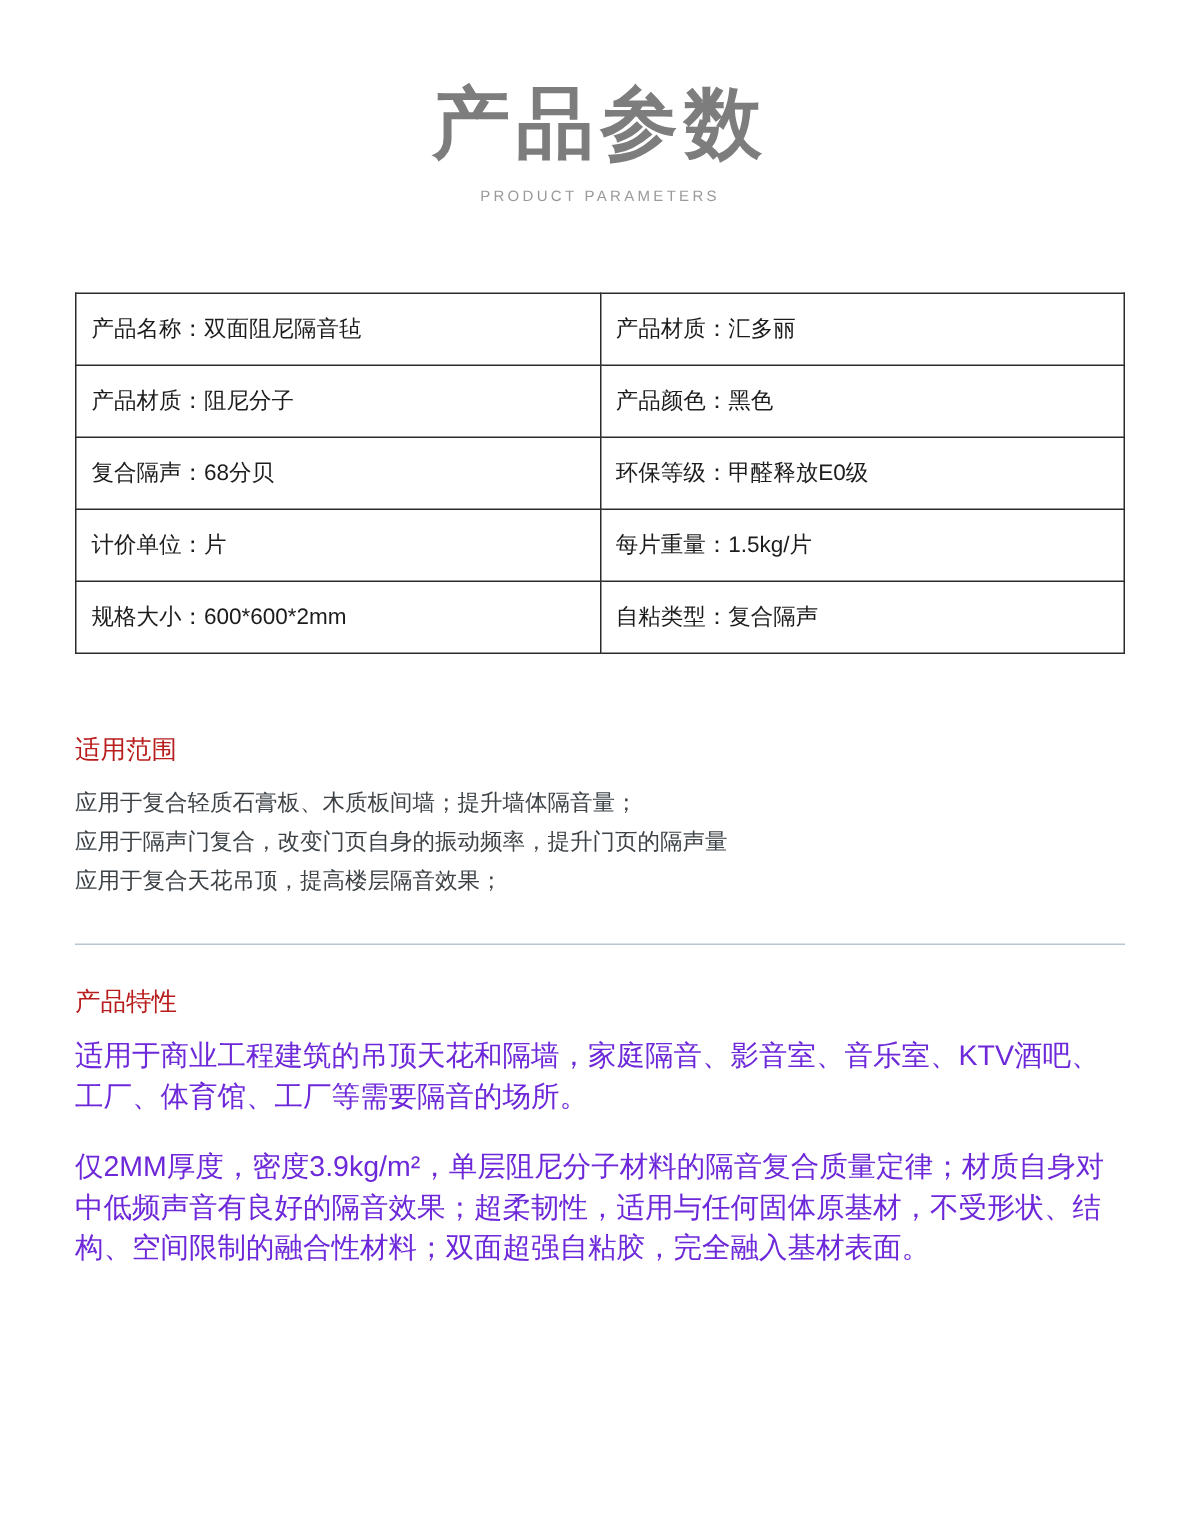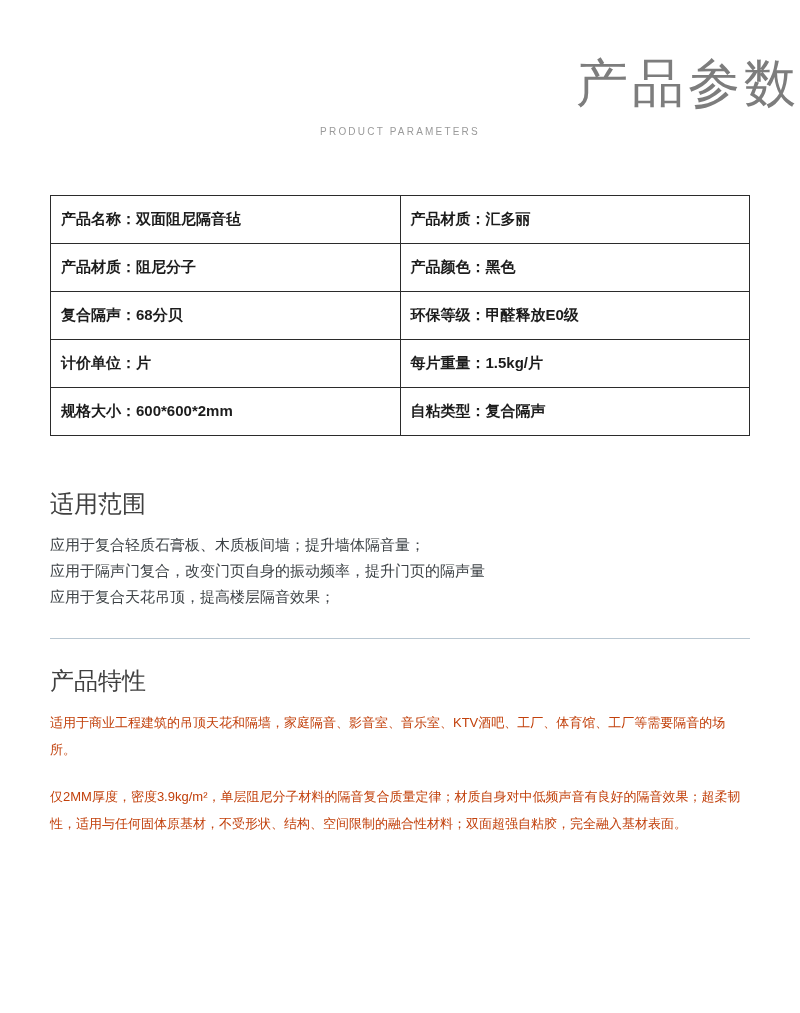--- a/index.html
+++ b/index.html
@@ -16,38 +16,36 @@
     background: #ffffff;
     position: relative;
   }
   
   .header {
     padding-top: 54px;
     text-align: center;
   }
   .header-title {
     font-size: 52px;
-    font-weight: normal;
+    font-weight: bold;
     color: #7d7d7d;
     letter-spacing: 4px;
     line-height: 1.15;
     margin: 0;
-    text-align: right;
   }
   .header-sub {
     font-size: 10px;
     color: #9a9a9a;
     letter-spacing: 2.2px;
     margin-top: 12px;
   }
   
   .spec-wrap {
     margin: 58px auto 0 auto;
     width: 700px;
-    font-weight: bold;
   }
   table.spec {
     width: 100%;
     border-collapse: collapse;
     table-layout: fixed;
   }
   table.spec td {
     border: 1px solid #2b2b2b;
     height: 48px;
     padding: 6px 10px;
@@ -60,40 +58,40 @@
   td.cell-right { text-align: left; padding-left: 60px; }
   .lbl { color: #1c1c1c; }
   .val { color: #1c1c1c; }
   
   .section {
     width: 700px;
     margin: 0 auto;
   }
   .sec-scope { margin-top: 52px; }
   .sec-title {
-    font-size: 24px;
-    color: #404040;
+    font-size: 17px;
+    color: #b91c1c;
     margin: 0 0 12px 0;
     font-weight: normal;
   }
   .sec-line {
     font-size: 15px;
     color: #3d4246;
     line-height: 26px;
   }
   .divider {
     width: 700px;
     margin: 28px auto 0 auto;
     height: 1px;
     background: #b9c7d2;
   }
   .sec-feature { margin-top: 26px; }
   .para {
-    font-size: 13px;
-    color: #c2410c;
+    font-size: 19px;
+    color: #6d28d9;
     line-height: 27px;
     margin: 0 0 20px 0;
   }
   .para:last-child { margin-bottom: 0; }
   .bottom-pad { height: 70px; }
 </style>
 </head>
 <body>
 
 <div class="page">

